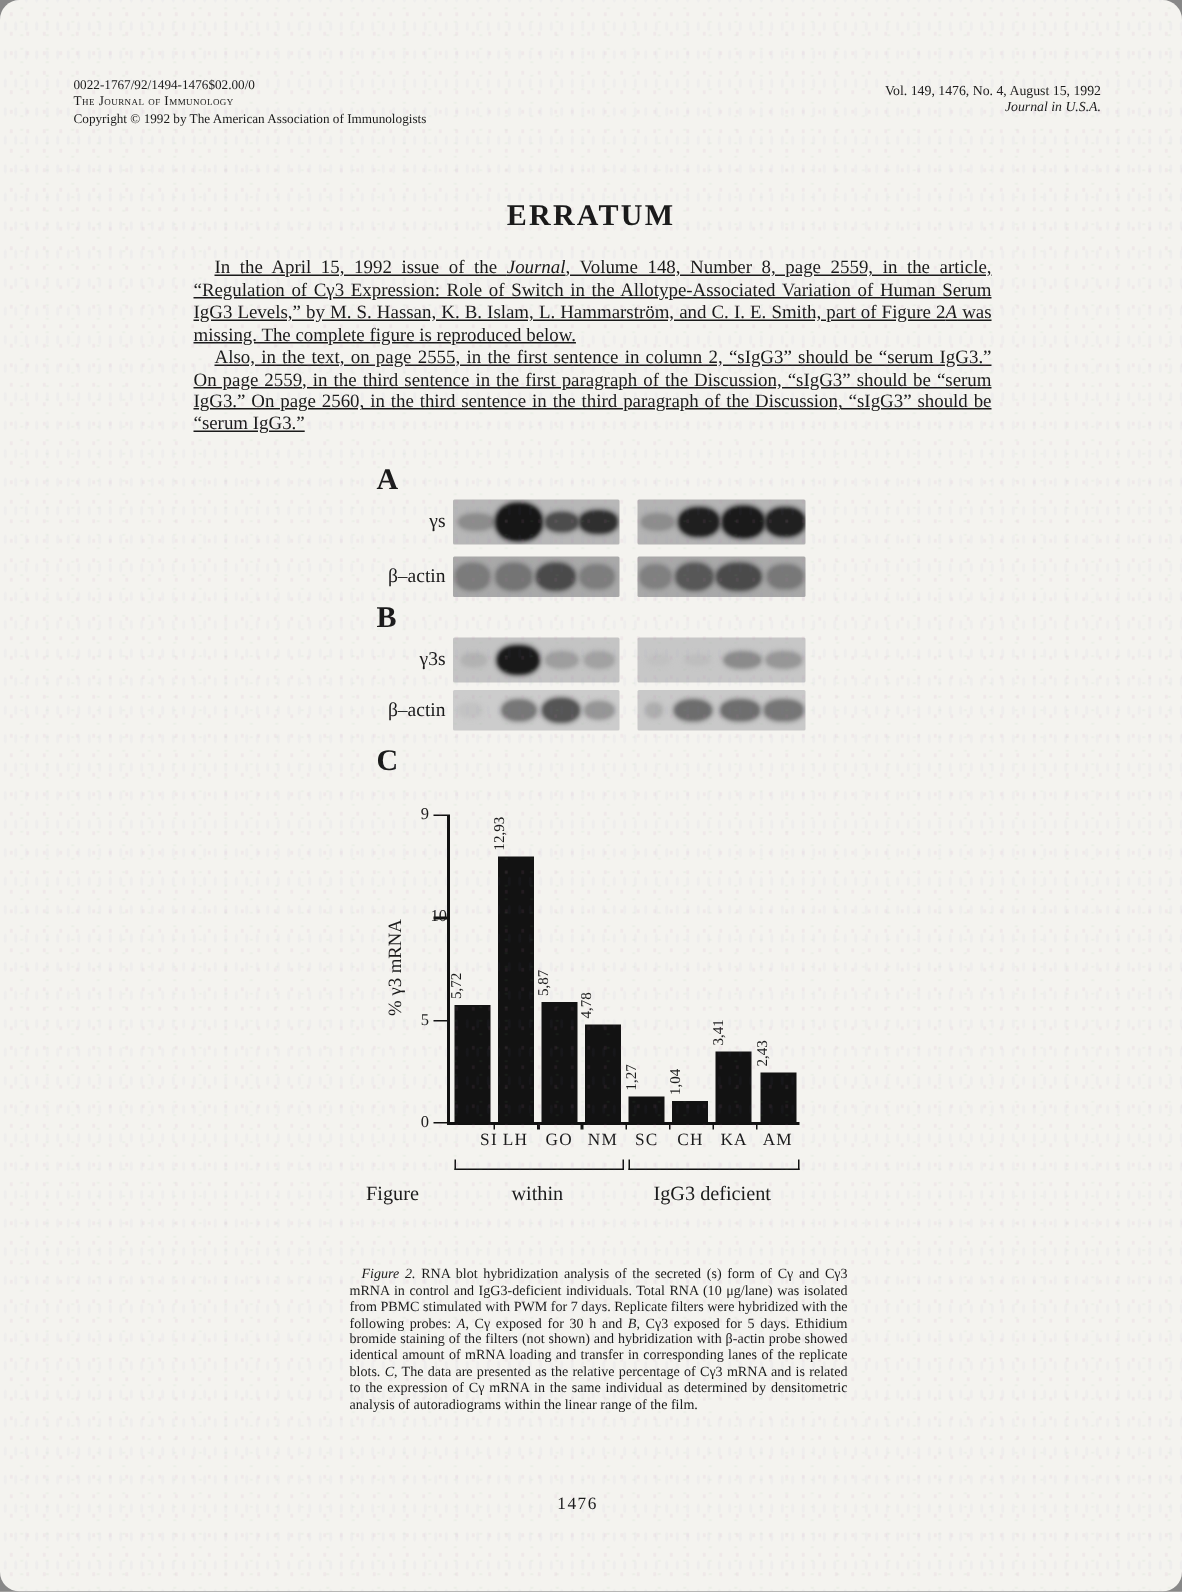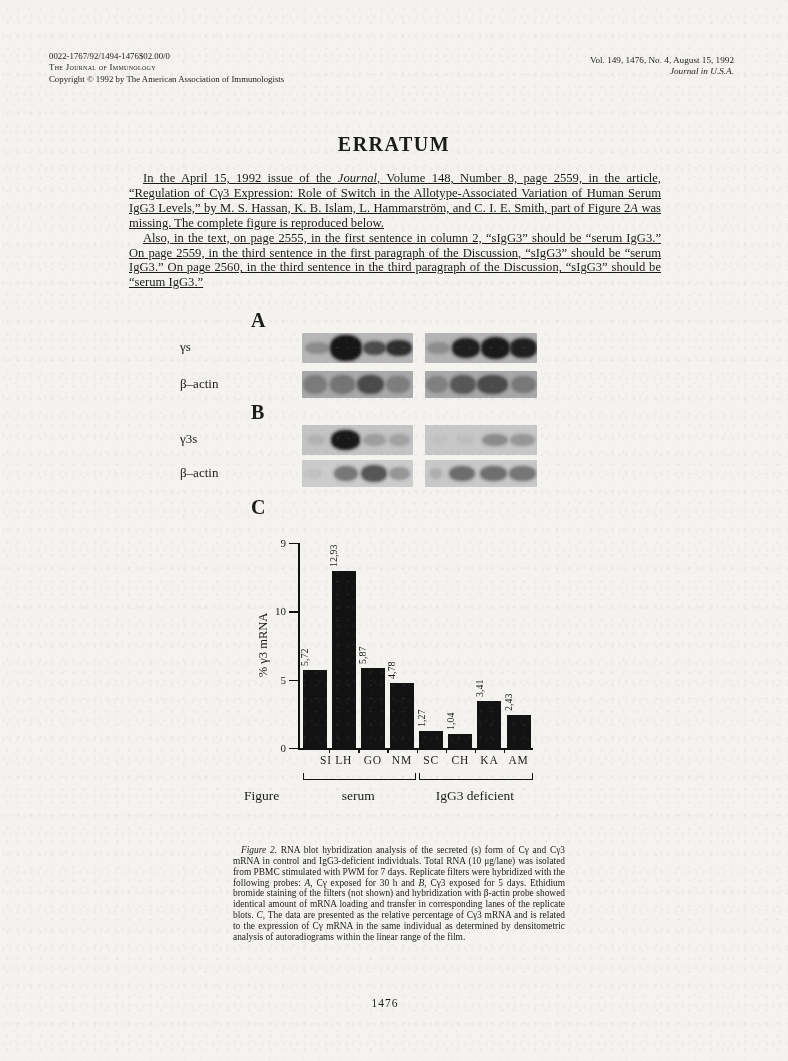--- a/index.html
+++ b/index.html
@@ -1,19 +1,19 @@
 <!DOCTYPE html>
 <html><head>
 <meta charset="utf-8">
 <style>
   html,body{margin:0;padding:0;background:#888;}
   .page{
     position:relative;width:788px;height:1061px;margin:0 auto;
     background:#f4f3ef;overflow:hidden;
-    font-family:"Liberation Serif","DejaVu Serif",serif;color:#1a1a1a;
+    font-family:"Liberation Serif","DejaVu Serif",serif;color:#1a1a1a;border-radius:13px;
   }
   .page::after{
     content:"";position:absolute;inset:0;pointer-events:none;opacity:.45;
     background-image:
       radial-gradient(rgba(195,125,175,.20) 1px, transparent 1.3px),
       radial-gradient(rgba(125,185,125,.16) 1px, transparent 1.3px),
       radial-gradient(rgba(125,125,195,.10) 1px, transparent 1.3px);
     background-size:11px 13px,17px 9px,7px 19px;
     background-position:2px 3px,6px 1px,0 8px;
   }
@@ -21,21 +21,21 @@
   .hdr-left .journal-name{font-variant:small-caps;letter-spacing:.3px;}
   .hdr-right{position:absolute;right:54px;top:55px;font-size:9.2px;line-height:11.4px;text-align:right;white-space:nowrap;}
   .italic{font-style:italic;}
   .page-title{
     position:absolute;left:0;top:133px;width:788px;margin:0;
     text-align:center;font-size:20px;font-weight:bold;letter-spacing:1.5px;
   }
   .body-text{position:absolute;left:129px;top:171px;width:532px;font-size:12.6px;line-height:14.9px;text-align:justify;}
   .body-text p{margin:0;text-indent:14px;text-decoration:underline;}
   .panel-label{position:absolute;font-size:20px;font-weight:bold;line-height:22px;}
-  .blot-label{position:absolute;left:180px;width:117px;font-size:13px;line-height:16px;font-family:Liberation Serif, serif;}
+  .blot-label{position:absolute;left:180px;width:117px;text-align:right;font-size:13px;line-height:16px;font-family:Liberation Serif, serif;}
   .blot-strip{position:absolute;border-radius:1px;overflow:hidden;}
   .blot-band{position:absolute;border-radius:45%;filter:blur(1.2px);}
   #chart{position:absolute;left:240px;top:533px;width:318px;height:290px;}
   .vline,.hline,.ytick,.minor-tick{position:absolute;background:#111;}
   .ytick-label{position:absolute;width:40px;text-align:right;font-size:11px;line-height:12px;}
   .ylabel{position:absolute;width:120px;height:14px;text-align:center;font-size:12.5px;line-height:14px;transform:rotate(-90deg);white-space:nowrap;}
   .bar{position:absolute;}
   .bar-value{position:absolute;font-size:10px;line-height:10px;white-space:nowrap;transform:rotate(-90deg);transform-origin:left bottom;}
   .xtick-label{position:absolute;width:34px;text-align:center;font-size:11.5px;line-height:13px;letter-spacing:.8px;}
   .bracket{position:absolute;height:6px;border-left:1.3px solid #111;border-right:1.3px solid #111;border-bottom:1.3px solid #111;}
@@ -126,21 +126,21 @@
     </div>
 
   <div id="chart">
       <div class="vline" style="left: 58px; top: 10px; width: 1.5px; height: 206px;"></div>
       <div class="hline" style="left: 58px; top: 215px; width: 235px; height: 1.5px;"></div>
       <div class="ytick" style="left: 49px; top: 215px; width: 9px; height: 1.3px;"></div>
       <div class="ytick-label" style="left: 6px; top: 209px;">0</div>
       <div class="ytick" style="left: 49px; top: 146.667px; width: 9px; height: 1.3px;"></div>
       <div class="ytick-label" style="left: 6px; top: 140.667px;">5</div>
       <div class="ytick" style="left: 49px; top: 78.3333px; width: 9px; height: 1.3px;"></div>
-      <div class="ytick-label" style="left: 6px; top: 72.3333px;">10</div>
+      <div class="ytick-label" style="left: 18px; top: 72.3333px;">10</div>
       <div class="ytick" style="left: 49px; top: 10px; width: 9px; height: 1.3px;"></div>
       <div class="ytick-label" style="left: 6px; top: 4px;">9</div>
       <div class="ylabel" style="left: -37px; top: 105px;">% γ3 mRNA</div>
       <div class="bar" style="left: 62.5px; top: 136.827px; width: 24px; height: 78.1733px; background: rgb(18, 18, 18);"></div>
       <div class="bar-value" style="left: 70px; top: 122.827px;">5,72</div>
       <div class="xtick-label" style="left: 69px; top: 221px;">SI</div>
       <div class="minor-tick" style="left: 89.075px; top: 215px; width: 1.3px; height: 5px;"></div>
       <div class="bar" style="left: 91.65px; top: 38.29px; width: 24px; height: 176.71px; background: rgb(18, 18, 18);"></div>
       <div class="bar-value" style="left: 99.15px; top: 24.29px;">12,93</div>
       <div class="xtick-label" style="left: 86.65px; top: 221px;">LH</div>
@@ -162,21 +162,21 @@
       <div class="xtick-label" style="left: 203.25px; top: 221px;">CH</div>
       <div class="minor-tick" style="left: 234.825px; top: 215px; width: 1.3px; height: 5px;"></div>
       <div class="bar" style="left: 237.4px; top: 168.397px; width: 24px; height: 46.6033px; background: rgb(18, 18, 18);"></div>
       <div class="bar-value" style="left: 244.9px; top: 154.397px;">3,41</div>
       <div class="xtick-label" style="left: 232.4px; top: 221px;">KA</div>
       <div class="minor-tick" style="left: 263.975px; top: 215px; width: 1.3px; height: 5px;"></div>
       <div class="bar" style="left: 266.55px; top: 181.79px; width: 24px; height: 33.21px; background: rgb(18, 18, 18);"></div>
       <div class="bar-value" style="left: 274.05px; top: 167.79px;">2,43</div>
       <div class="xtick-label" style="left: 261.55px; top: 221px;">AM</div>
       <div class="bracket" style="left: 62.5px; top: 240px; width: 111.45px;"></div>
-      <div class="group-label" style="left: 43.225px; top: 255px;">serum</div>
+      <div class="group-label" style="left: 43.225px; top: 255px;">within</div>
       <div class="bracket" style="left: 179.1px; top: 240px; width: 111.45px;"></div>
       <div class="group-label" style="left: 159.825px; top: 255px;">IgG3 deficient</div>
       <div class="donors-label" style="left: 4px; top: 255px;">Figure</div>
     </div>
 
   <p class="caption"><i>Figure 2.</i><span>  RNA blot hybridization analysis of the secreted (s) form of Cγ and Cγ3 mRNA in control and IgG3-deficient individuals. Total RNA (10 μg/lane) was isolated from PBMC stimulated with PWM for 7 days. Replicate filters were hybridized with the following probes: </span><i>A</i><span>, Cγ exposed for 30 h and </span><i>B</i><span>, Cγ3 exposed for 5 days. Ethidium bromide staining of the filters (not shown) and hybridization with β-actin probe showed identical amount of mRNA loading and transfer in corresponding lanes of the replicate blots. </span><i>C</i><span>, The data are presented as the relative percentage of Cγ3 mRNA and is related to the expression of Cγ mRNA in the same individual as determined by densitometric analysis of autoradiograms within the linear range of the film.</span></p>
 
   <div class="page-number">1476</div>
 
 </div>

